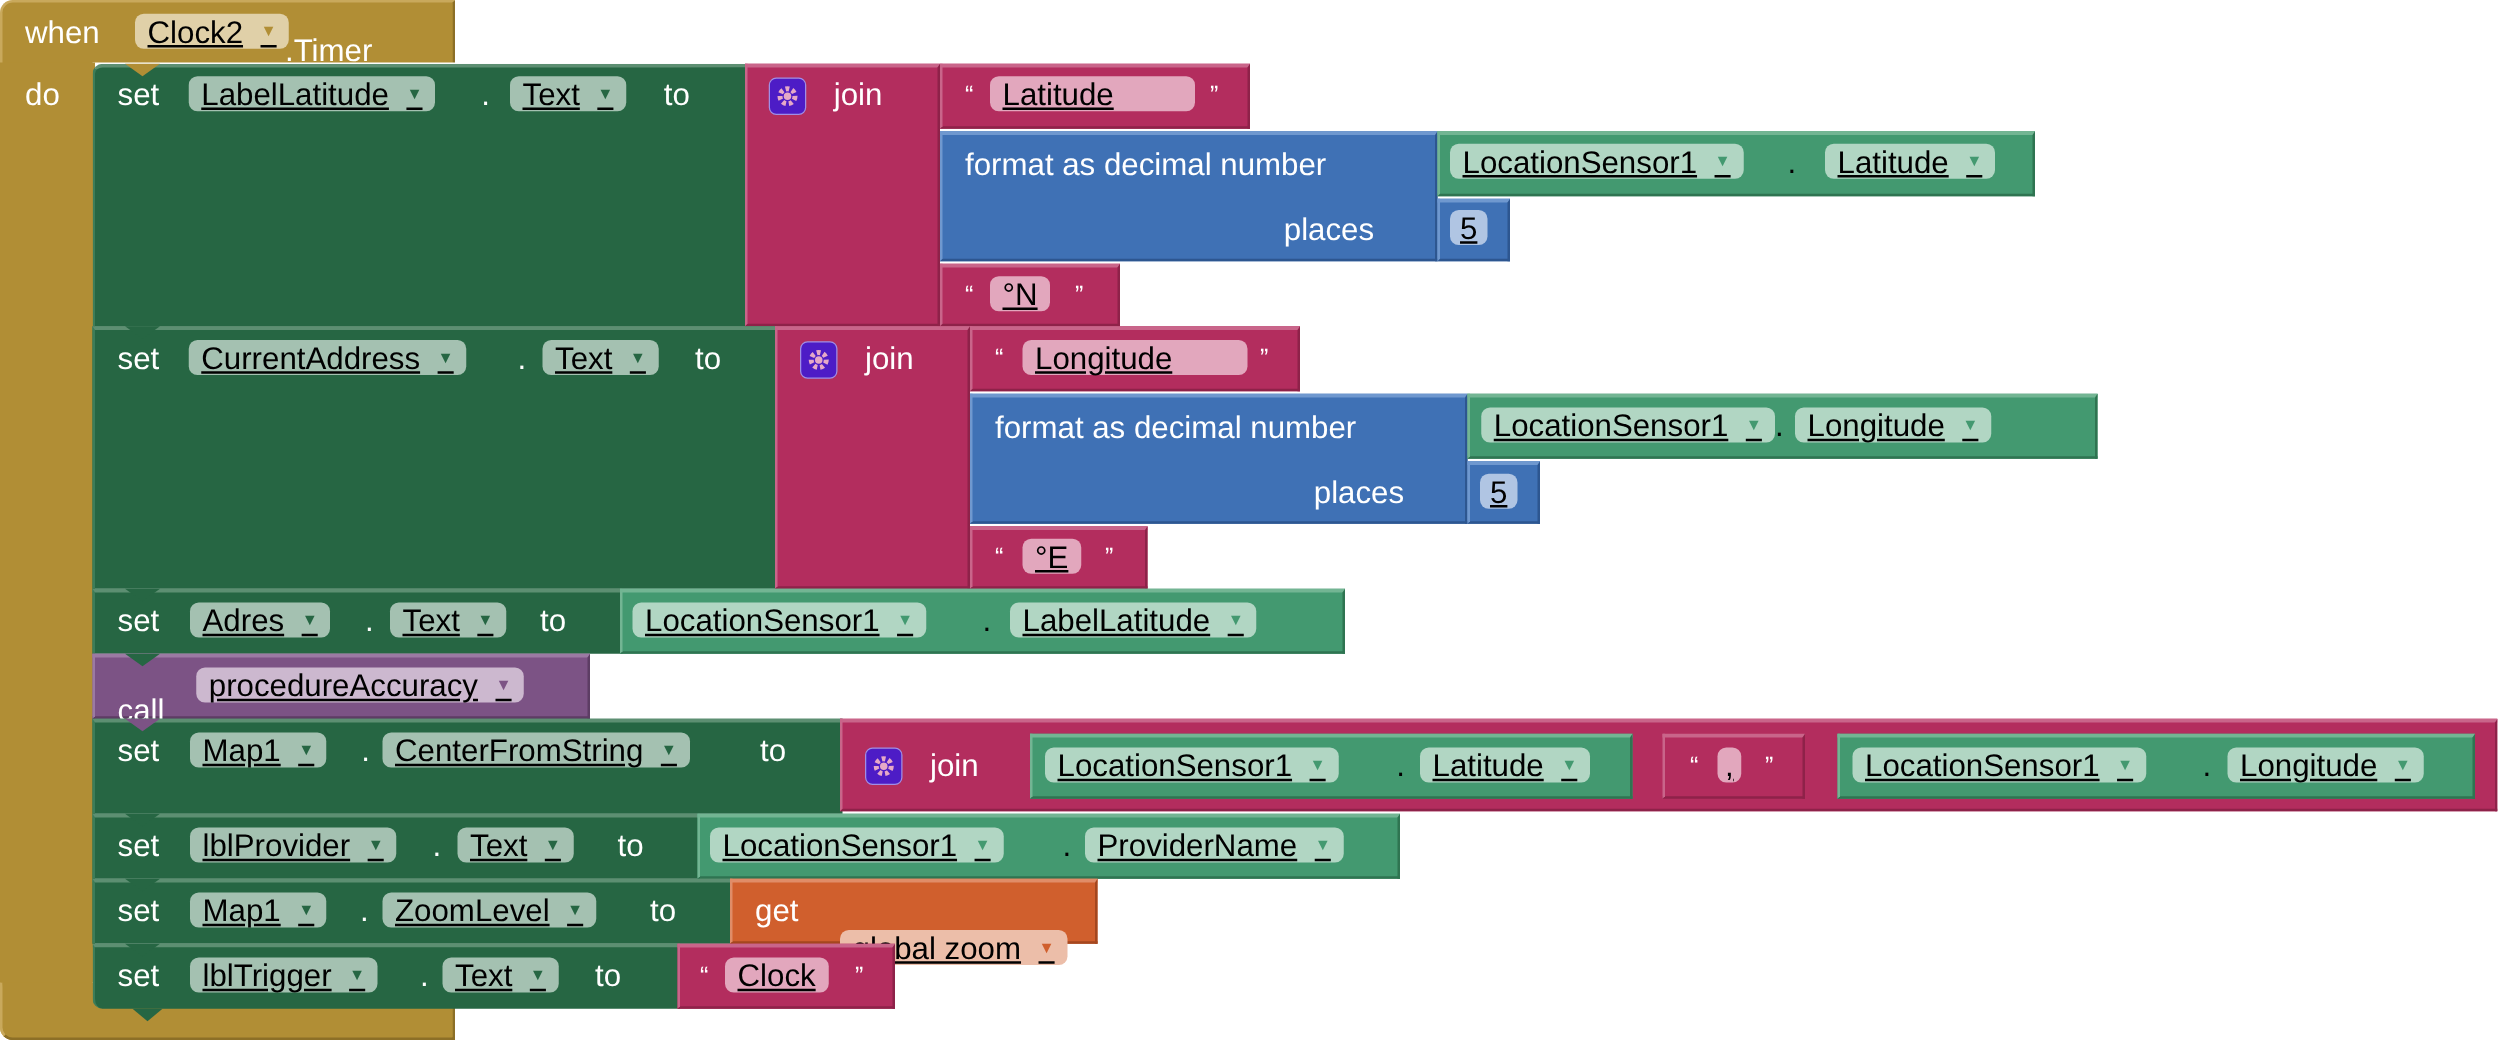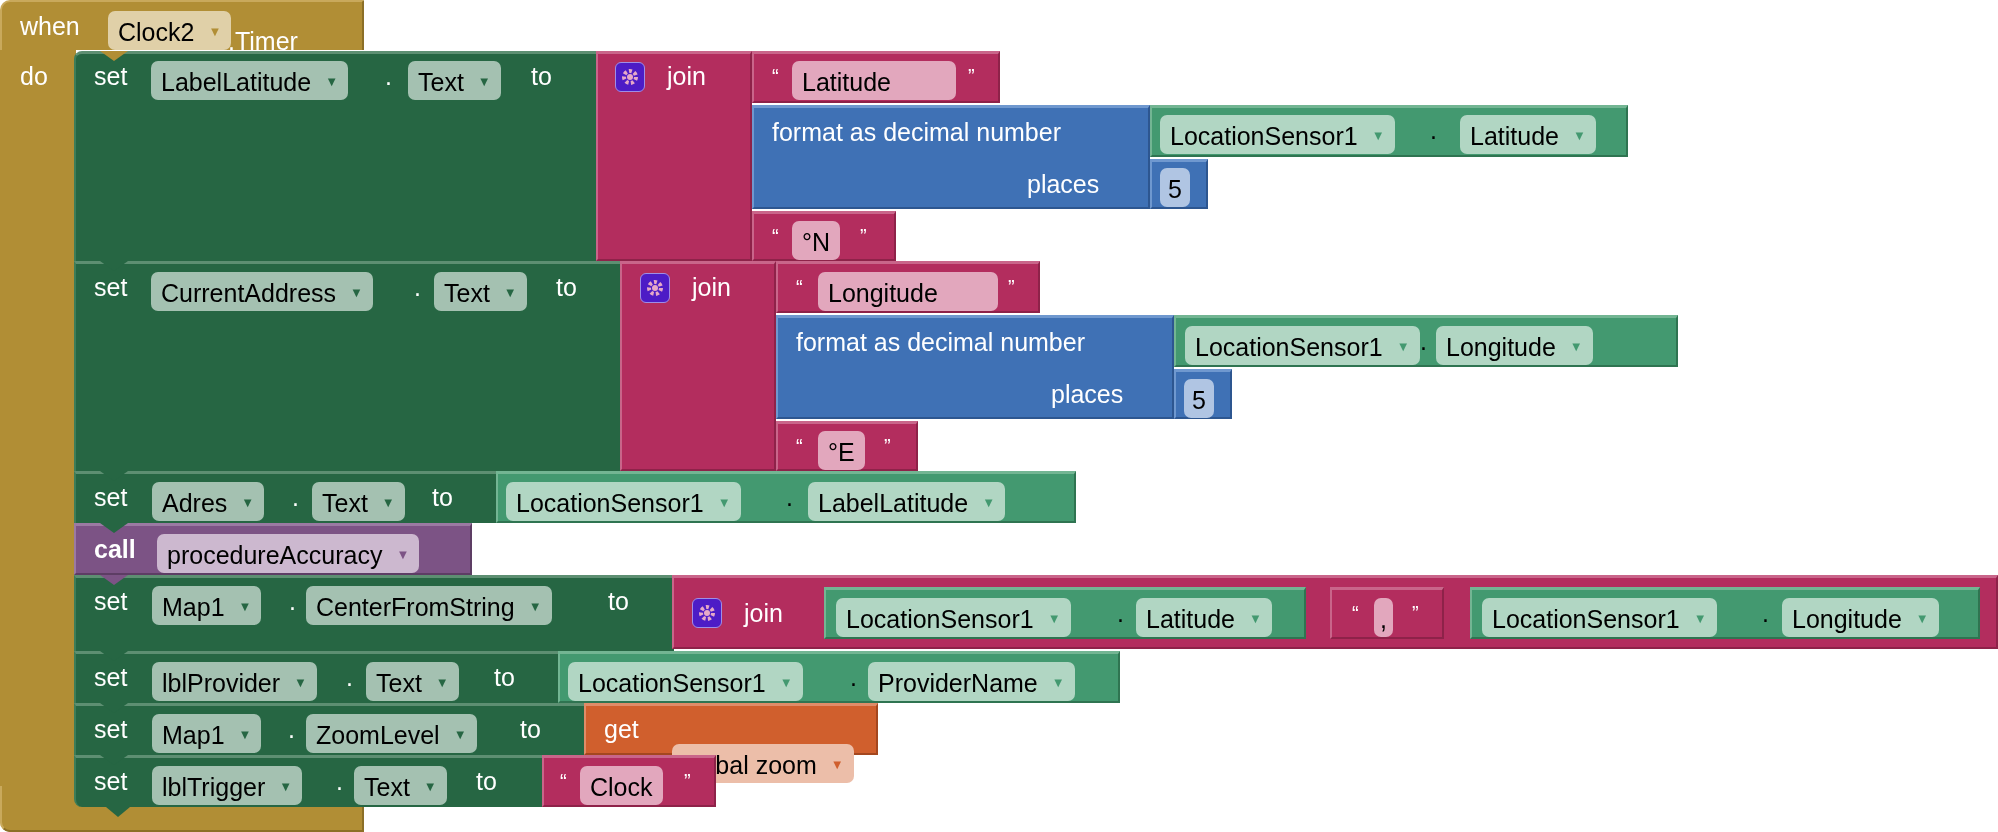--- a/index.html
+++ b/index.html
@@ -8,21 +8,21 @@
   .blk { position:absolute; box-sizing:border-box; }
   .event { background:#b18e35; border:2px solid #c9a95c; border-right-color:#8c6f27; border-bottom-color:#8c6f27; }
   .setter { background:#266643; border-top:3px solid #5d8f72; border-left:2px solid #3d7d59; }
   .join { background:#b32d5e; border-top:3px solid #c9658a; border-left:2px solid #c9658a; border-right:2px solid #8e2249; border-bottom:2px solid #8e2249; }
   .textblk { background:#b32d5e; border-top:3px solid #c9658a; border-left:2px solid #c9658a; border-right:2px solid #8e2249; border-bottom:2px solid #8e2249; }
   .math { background:#3f71b5; border-top:3px solid #6f98cf; border-left:2px solid #6f98cf; border-right:2px solid #2d5690; border-bottom:2px solid #2d5690; }
   .comp { background:#439970; border-top:3px solid #73b593; border-left:2px solid #73b593; border-right:2px solid #2f7451; border-bottom:2px solid #2f7451; }
   .proc { background:#7c5385; border-top:3px solid #9b7aa3; border-left:2px solid #9b7aa3; border-bottom:2px solid #5d3d64; border-right:2px solid #5d3d64; }
   .varb { background:#d05f2d; border-top:3px solid #e08c68; border-left:2px solid #e08c68; border-right:2px solid #a4471f; border-bottom:2px solid #a4471f; }
   .txt { position:absolute; color:#ffffff; font-size:25px; line-height:30px; white-space:nowrap; }
-  .field { position:absolute; height:39px; line-height:42px; border-radius:7px; padding:0 10px; font-size:25px; color:#000; white-space:nowrap; box-sizing:border-box; }
+  .field { position:absolute; height:28px; line-height:30px; border-radius:7px; padding:0 10px; font-size:25px; color:#000; white-space:nowrap; box-sizing:border-box;text-decoration:underline; }
   .field .arr { font-size:13px; margin-left:14px; vertical-align:middle; position:relative; top:-2px; }
   .f-event { background:#e0d0a8; } .f-event .arr { color:#b18e35; }
   .f-set { background:#a4c1b1; } .f-set .arr { color:#266643; }
   .f-comp { background:#b1d6c3; } .f-comp .arr { color:#439970; }
   .f-text { background:#e2a7bd; }
   .f-num { background:#b0c5e3; padding:0 8px; }
   .f-proc { background:#ccb8cf; } .f-proc .arr { color:#7c5385; }
   .f-var { background:#ecbea9; } .f-var .arr { color:#d05f2d; }
   .gear { position:absolute; width:30px; height:30px; border-radius:6px; background:#4d1cc6; border:1px solid #9f8ee6; box-sizing:border-box; }
   .gear svg { position:absolute; left:4px; top:4px; }
@@ -123,21 +123,21 @@
 <span class="txt" style="left:292px;top:482px;">.</span>
 <span class="field f-set" style="left:312px;top:482px;"><span>Text</span><span class="arr">▼</span></span>
 <span class="txt" style="left:432px;top:482px;">to</span>
 <div class="blk comp" style="left:496px;top:471px;width:580px;height:52px;"></div>
 <span class="field f-comp" style="left:506px;top:482px;"><span>LocationSensor1</span><span class="arr">▼</span></span>
 <span class="txt" style="left:786px;top:482px;color:#000;">.</span>
 <span class="field f-comp" style="left:808px;top:482px;"><span>LabelLatitude</span><span class="arr">▼</span></span>
 
 <div class="blk proc" style="left:74px;top:523px;width:398px;height:52px;"></div>
 <div class="notch" style="left:100px;top:523px;border-top:10px solid #266643;"></div>
-<span class="txt" style="left:94px;top:534px;font-weight:bold;">call</span>
+<span class="txt" style="left:94px;top:554px;">call</span>
 <span class="field f-proc" style="left:157px;top:534px;"><span>procedureAccuracy</span><span class="arr">▼</span></span>
 
 <div class="blk setter" style="left:74px;top:575px;width:600px;height:76px;"></div>
 <div class="notch" style="left:100px;top:575px;border-top:10px solid #7c5385;"></div>
 <span class="txt" style="left:94px;top:586px;">set</span>
 <span class="field f-set" style="left:152px;top:586px;"><span>Map1</span><span class="arr">▼</span></span>
 <span class="txt" style="left:289px;top:586px;">.</span>
 <span class="field f-set" style="left:306px;top:586px;text-align:center;"><span>CenterFromString</span><span class="arr">▼</span></span>
 <span class="txt" style="left:608px;top:586px;">to</span>
 

